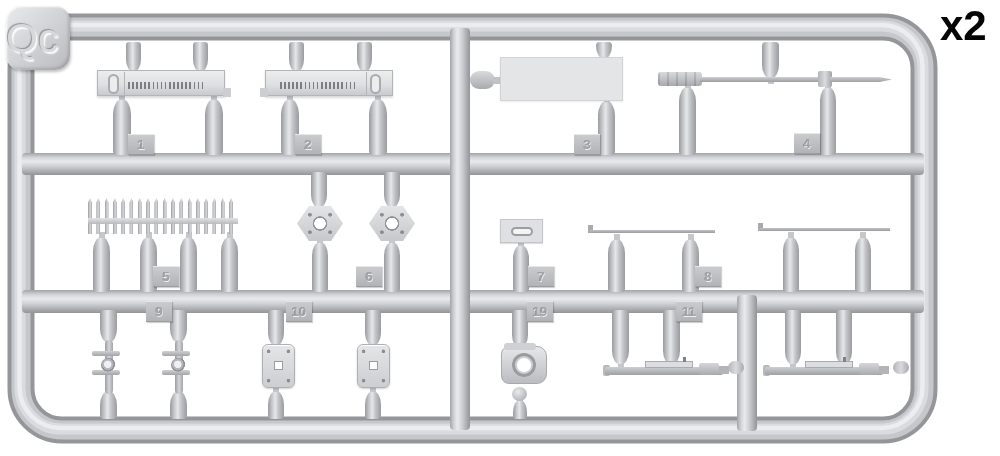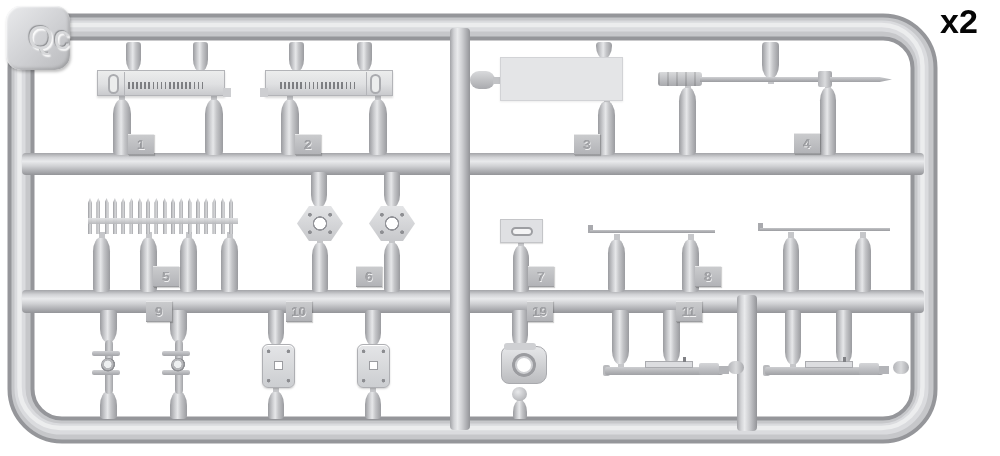--- a/index.html
+++ b/index.html
@@ -20,23 +20,23 @@
     top:-5px;width:6px;height:6px;background:#c6c7ca;}
   .tag{position:absolute;width:26px;height:21px;display:flex;align-items:center;justify-content:center;
     background:linear-gradient(180deg,#cbccce,#b1b2b6);
     box-shadow:inset 0 1px 0 rgba(255,255,255,.55),inset 0 -1px 0 rgba(0,0,0,.12),1px 1px 1px rgba(0,0,0,.18);
     font-size:13px;font-weight:bold;color:#a2a3a7;
     text-shadow:.5px .5px 0 rgba(255,255,255,.8),-.5px -.5px .5px rgba(0,0,0,.28);}
   .part{position:absolute;}
   .code-tab{position:absolute;left:6px;top:6px;width:64px;height:64px;border-radius:15px;
     background:linear-gradient(135deg,#e9eaec 0%,#cfd0d3 55%,#b9babd 100%);
     box-shadow:inset 1px 1px 2px rgba(255,255,255,.9),inset -2px -2px 3px rgba(0,0,0,.15),1px 2px 3px rgba(0,0,0,.25);
-    display:flex;align-items:center;justify-content:flex-end;font-size:33px;color:#d7d8da;
+    display:flex;align-items:center;justify-content:flex-start;font-size:41px;color:#d7d8da;
     text-shadow:-1px -1px 1px rgba(90,91,95,.55),1.5px 1.5px 1.5px rgba(255,255,255,.95);}
-  .qty{position:absolute;left:940px;top:2px;font-size:34px;font-weight:bold;color:#050505;text-align:center;}
+  .qty{position:absolute;left:940px;top:2px;font-size:42px;font-weight:bold;color:#050505;text-align:center;}
   .ammo-box{background:linear-gradient(180deg,#eceded 0%,#dfe0e2 55%,#c9cacd 100%);
     border:1px solid #b3b4b8;box-sizing:border-box;box-shadow:0 2px 2px rgba(0,0,0,.15);}
   .box-slot{position:absolute;width:11px;height:20px;border:2px solid #aaabaf;border-radius:6px;
     background:#eceded;box-sizing:border-box;}
   .box-dots{position:absolute;top:11px;width:78px;height:7px;
     background:repeating-linear-gradient(90deg,#7d7e82 0 1.6px,transparent 1.6px 4.1px);}
   .box-seam{position:absolute;top:1px;width:1px;height:23px;background:#b4b5b9;}
   .box-step{position:absolute;width:8px;height:9px;background:#cdced1;}
   .belt{display:flex;gap:4.3px;}
   .bullet{width:4px;height:36px;flex:none;

